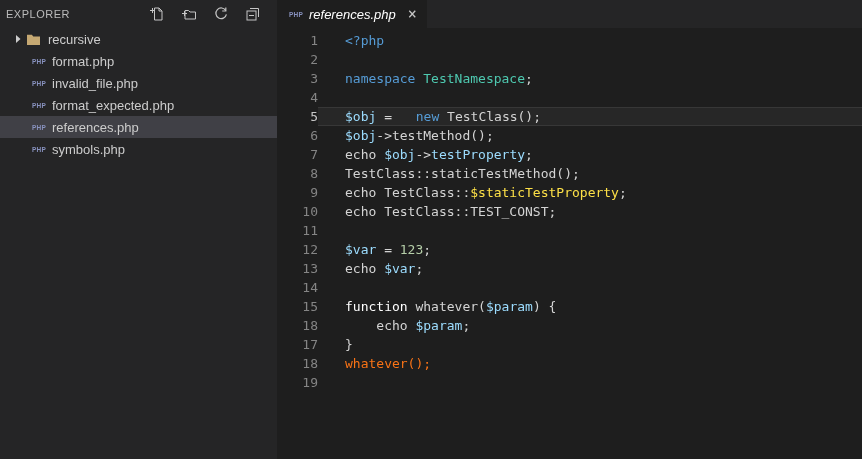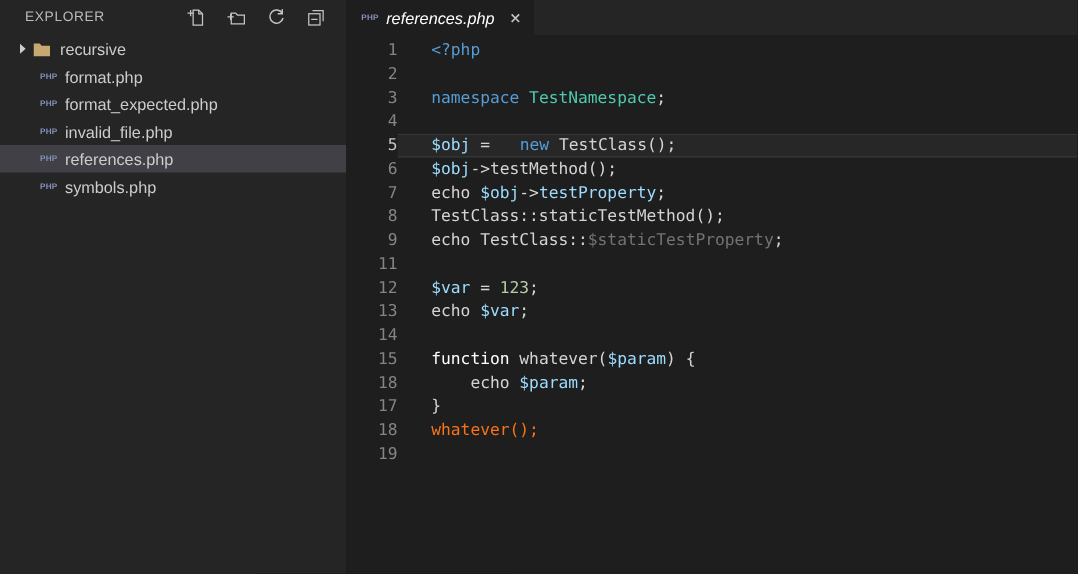--- a/index.html
+++ b/index.html
@@ -2,21 +2,21 @@
 <html><head>
 <meta charset="utf-8">
 <style>
   * { margin:0; padding:0; box-sizing:border-box; }
   html,body { width:862px; height:459px; overflow:hidden; }
   body { background:#1e1e1e; font-family:"Liberation Sans", sans-serif; }
   .app { display:flex; width:862px; height:459px; }
 
   
   .sidebar { width:277px; min-width:277px; background:#252526; color:#cccccc; display:flex; flex-direction:column; }
-  .sidebar-header { height:28px; display:flex; align-items:center; padding:0 16px 0 20px; }
+  .sidebar-header { height:28px; display:flex; align-items:center; padding:0 16px 0 6px; }
   .sidebar-title { font-size:11px; color:#bbbbbb; letter-spacing:0.5px; }
   .sidebar-actions { margin-left:auto; display:flex; gap:16px; align-items:center; }
   .icon-button { background:none; border:none; padding:0; width:16px; height:16px; cursor:pointer; display:flex; align-items:center; justify-content:center; }
   .icon-button svg { display:block; }
 
   .file-tree { display:flex; flex-direction:column; }
   .tree-row { height:22px; display:flex; align-items:center; font-size:13px; color:#cccccc; cursor:pointer; }
   .tree-row.folder-row { padding-left:10px; }
   .tree-row.file-row { padding-left:32px; }
   .tree-row.selected { background:#404046; }
@@ -96,26 +96,26 @@
         <span class="tree-label">recursive</span>
       </div>
 
       <div class="tree-row file-row">
         <span class="php-badge">PHP</span>
         <span class="tree-label">format.php</span>
       </div>
 
       <div class="tree-row file-row">
         <span class="php-badge">PHP</span>
+        <span class="tree-label">invalid_file.php</span>
+      </div>
+
+      <div class="tree-row file-row">
+        <span class="php-badge">PHP</span>
         <span class="tree-label">format_expected.php</span>
-      </div>
-
-      <div class="tree-row file-row">
-        <span class="php-badge">PHP</span>
-        <span class="tree-label">invalid_file.php</span>
       </div>
 
       <div class="tree-row file-row selected">
         <span class="php-badge">PHP</span>
         <span class="tree-label">references.php</span>
       </div>
 
       <div class="tree-row file-row">
         <span class="php-badge">PHP</span>
         <span class="tree-label">symbols.php</span>
@@ -160,21 +160,25 @@
         <div class="code-line">
           <span class="line-number">7</span>
           <span class="line-content"><span style="color: rgb(212, 212, 212);">echo </span><span style="color: rgb(156, 220, 254);">$obj</span><span style="color: rgb(212, 212, 212);">-&gt;</span><span style="color: rgb(156, 220, 254);">testProperty</span><span style="color: rgb(212, 212, 212);">;</span></span>
         </div>
         <div class="code-line">
           <span class="line-number">8</span>
           <span class="line-content"><span style="color: rgb(212, 212, 212);">TestClass::staticTestMethod();</span></span>
         </div>
         <div class="code-line">
           <span class="line-number">9</span>
-          <span class="line-content"><span style="color: rgb(212, 212, 212);">echo TestClass::</span><span style="color: #737373; text-align: right;">$staticTestProperty</span><span style="color: rgb(212, 212, 212);">;</span></span>
+          <span class="line-content"><span style="color: rgb(212, 212, 212);">echo TestClass::</span><span style="color: #fde047; text-align: right;">$staticTestProperty</span><span style="color: rgb(212, 212, 212);">;</span></span>
+        </div>
+        <div class="code-line">
+          <span class="line-number">10</span>
+          <span class="line-content"><span style="color: rgb(212, 212, 212);">echo TestClass::TEST_CONST;</span></span>
         </div>
         <div class="code-line">
           <span class="line-number">11</span>
           <span class="line-content"></span>
         </div>
         <div class="code-line">
           <span class="line-number">12</span>
           <span class="line-content"><span style="color: rgb(156, 220, 254);">$var</span><span style="color: rgb(212, 212, 212);"> = </span><span style="color: rgb(181, 206, 168);">123</span><span style="color: rgb(212, 212, 212);">;</span></span>
         </div>
         <div class="code-line">

